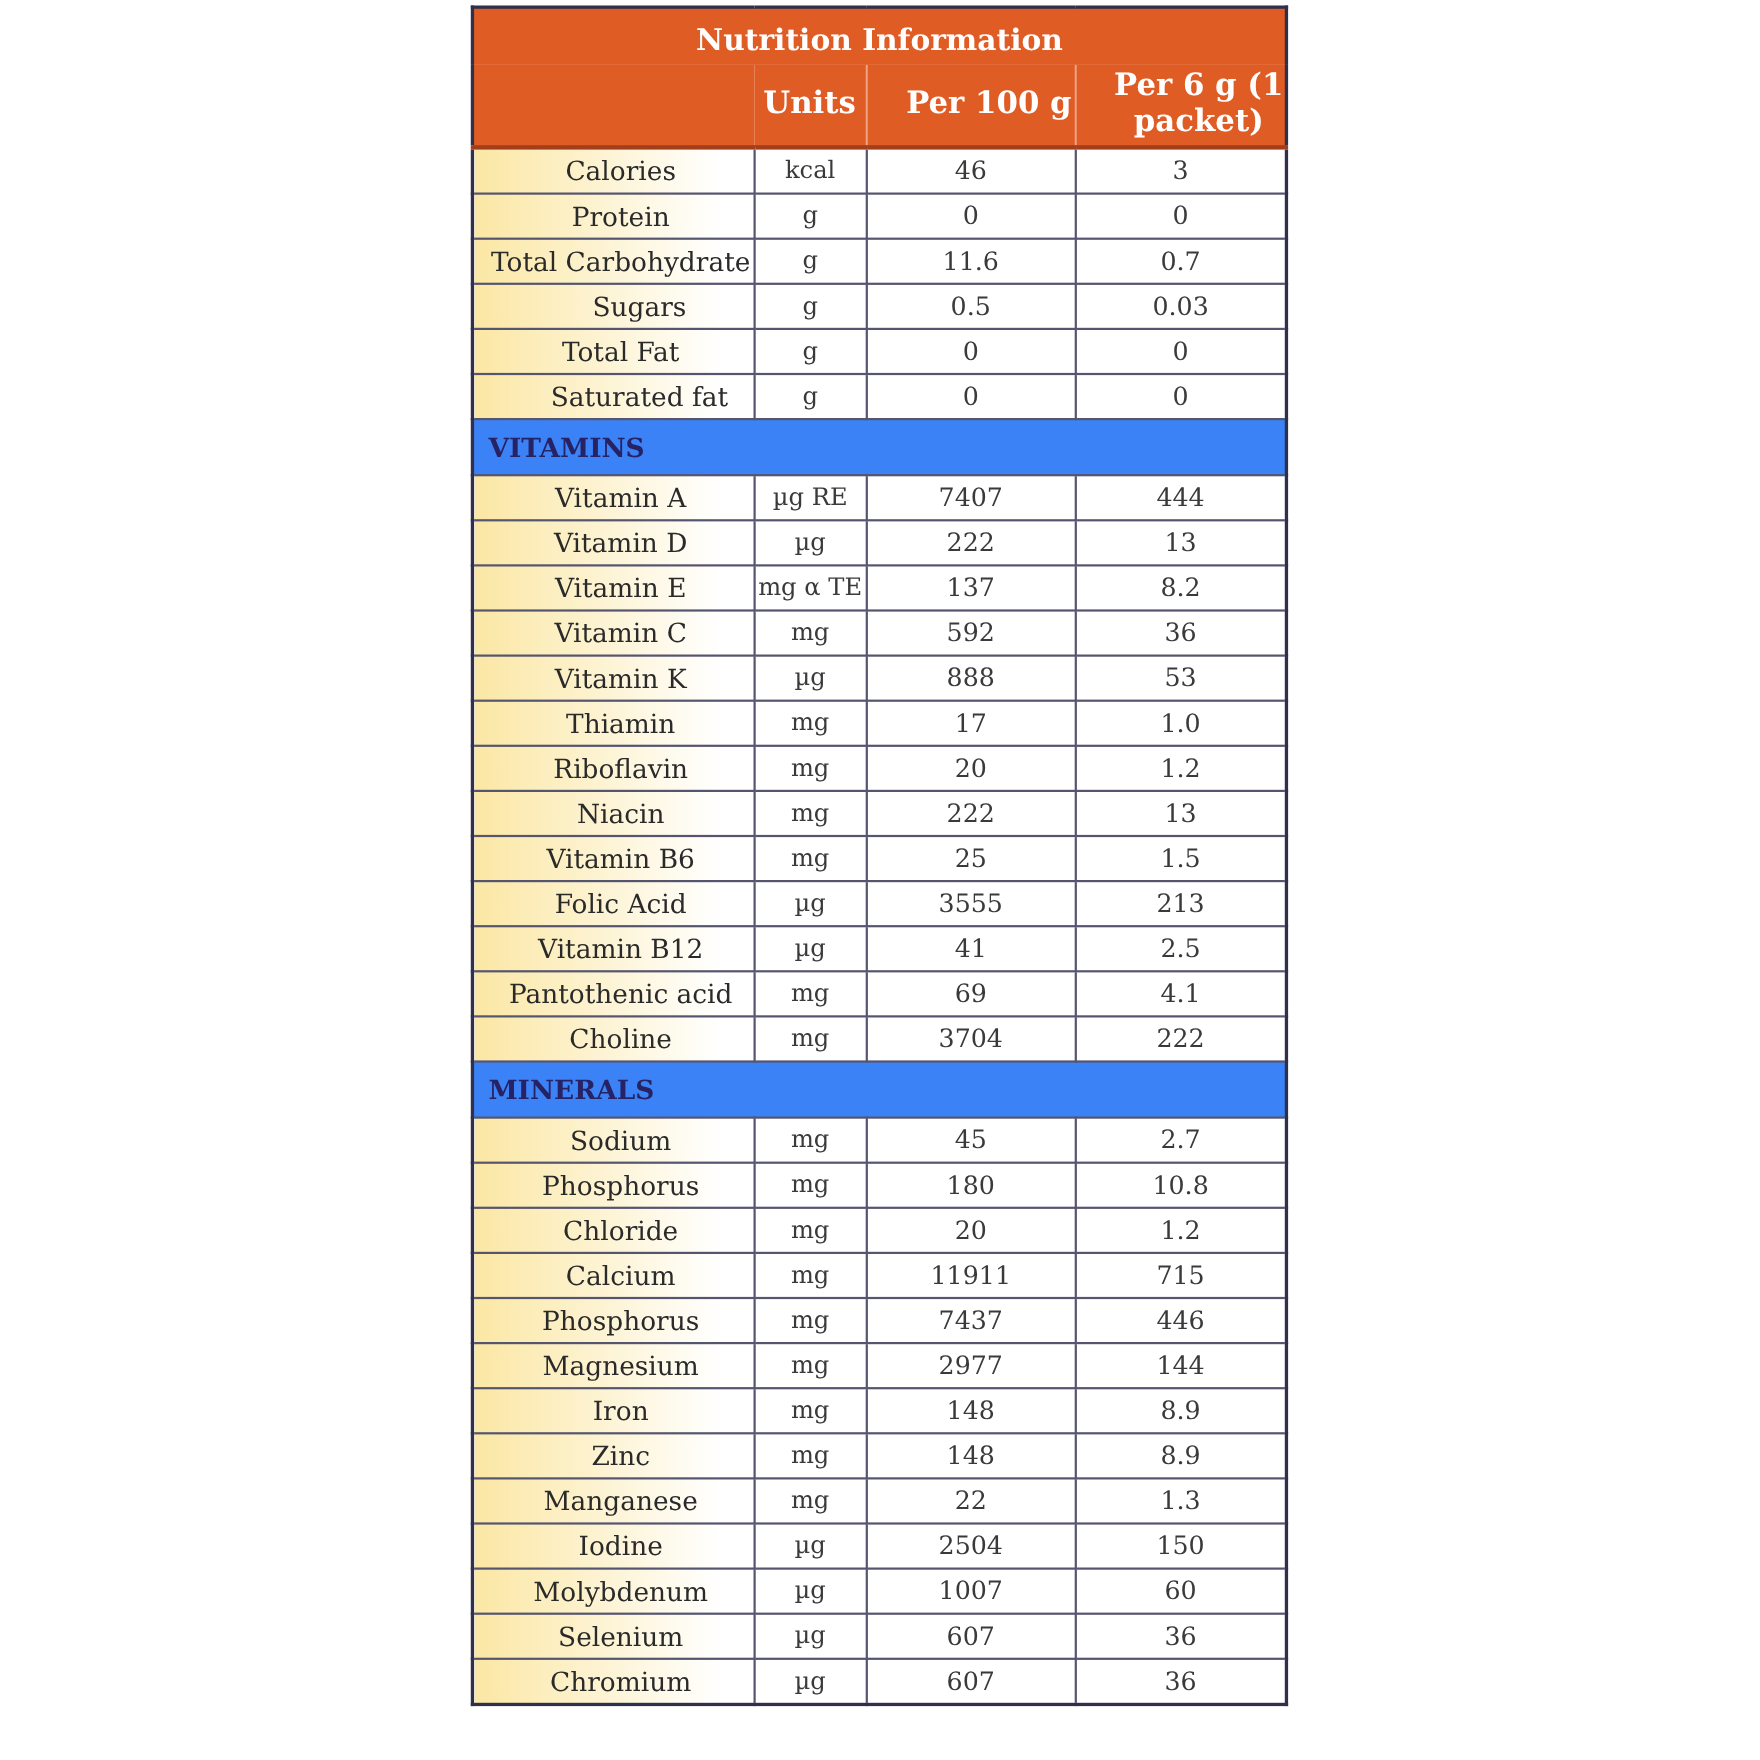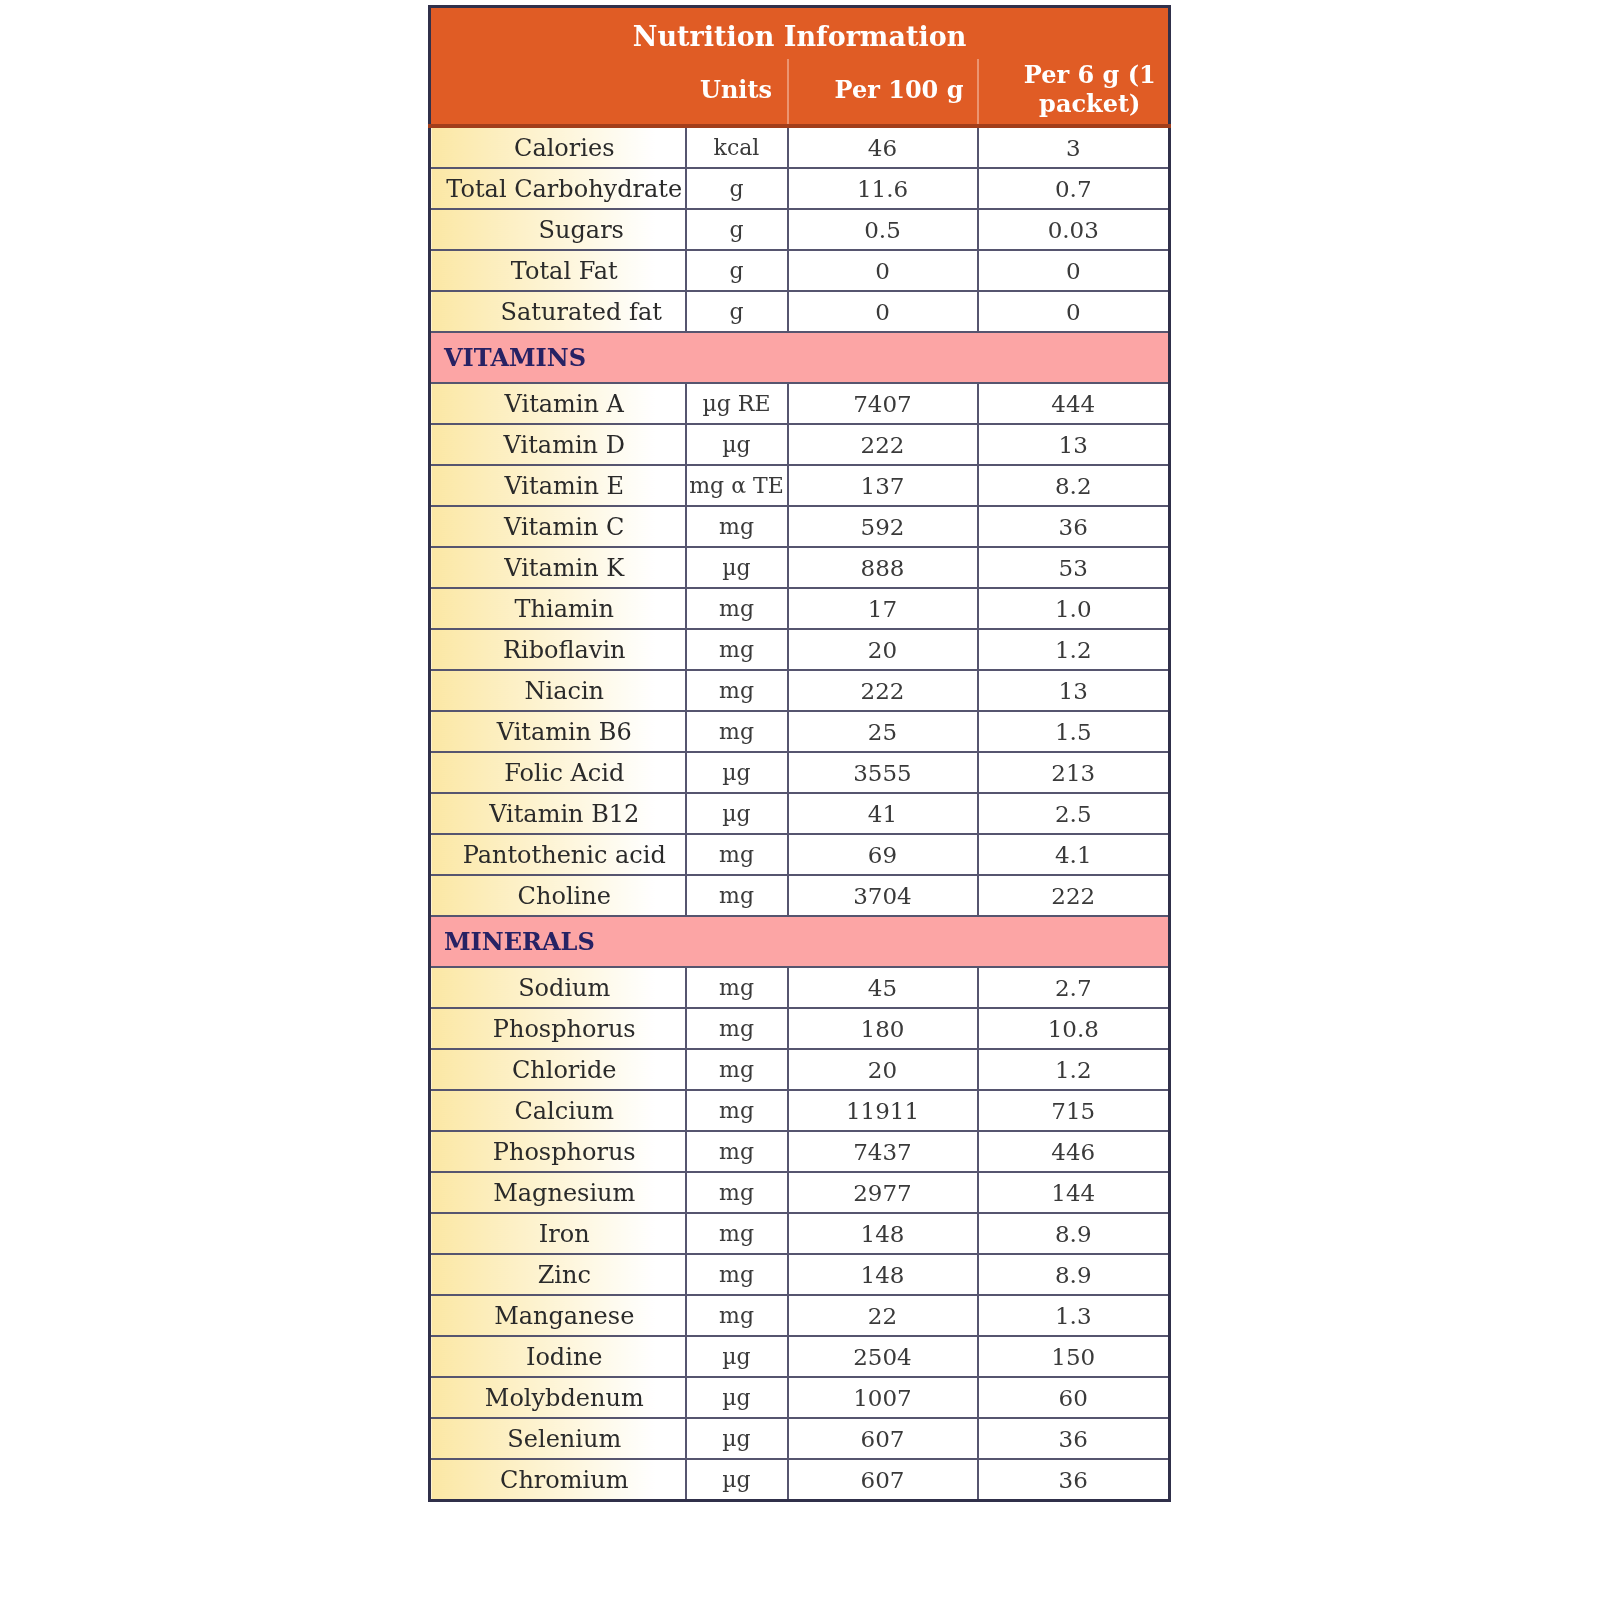--- a/index.html
+++ b/index.html
@@ -31,21 +31,21 @@
     border: none;
   }
   tr.title-row th {
     font-size: 27px;
     height: 44px;
     text-align: center;
     vertical-align: middle;
     padding-top: 6px;
   }
   tr.cols-row th {
-    font-size: 24px;
+    font-size: 28px;
     height: 36px;
     text-align: center;
     vertical-align: middle;
     padding-bottom: 6px;
     border-bottom: 4px solid var(--header-divider, #a23e1b);
   }
   tr.cols-row th.sep {
     border-left: 2px solid rgba(255, 255, 255, 0.35);
     padding-left: 34px;
   }
@@ -72,21 +72,21 @@
   tbody td.unit {
     font-size: 22px;
   }
   tbody tr.section-row td {
     height: 47px;
     font-weight: bold;
     font-size: 24px;
     color: var(--section-text, #272264);
     text-align: left;
     padding-left: 13px;
-    background: #fca5a5;
+    background: #3b82f6;
   }
 </style>
 </head>
 <body>
 
 <div class="canvas">
   <table class="nutrition-table">
     <colgroup>
       <col style="width:256px">
       <col style="width:102px">
@@ -105,20 +105,26 @@
       </tr>
     </thead>
     <tbody id="tbody">
         <tr class="data-row">
           <td class="name">Calories</td>
           <td class="unit">kcal</td>
           <td class="val">46</td>
           <td class="val">3</td>
         </tr>
         <tr class="data-row">
+          <td class="name">Protein</td>
+          <td class="unit">g</td>
+          <td class="val">0</td>
+          <td class="val">0</td>
+        </tr>
+        <tr class="data-row">
           <td class="name">Total Carbohydrate</td>
           <td class="unit">g</td>
           <td class="val">11.6</td>
           <td class="val">0.7</td>
         </tr>
         <tr class="data-row">
           <td class="name indent">Sugars</td>
           <td class="unit">g</td>
           <td class="val">0.5</td>
           <td class="val">0.03</td>

